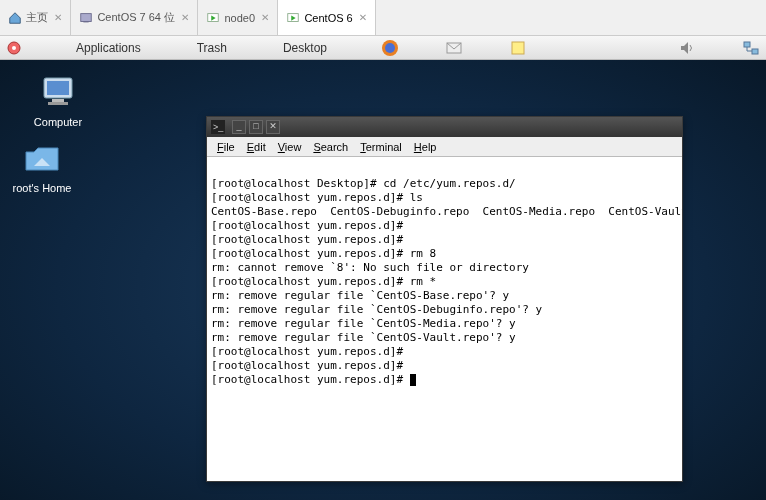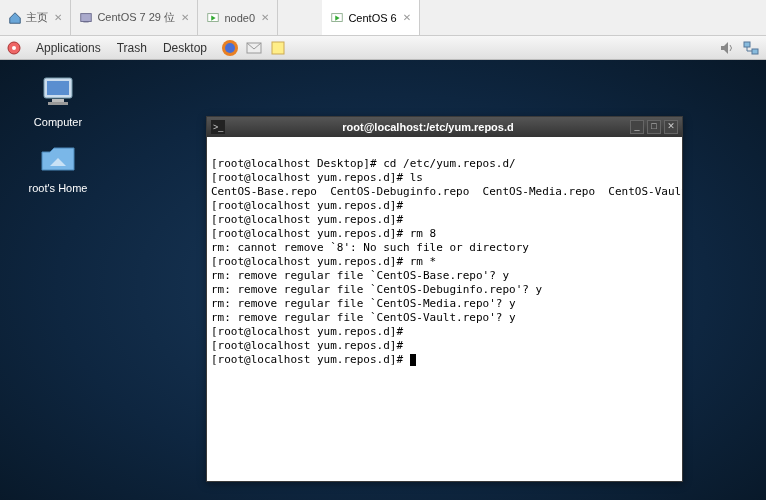--- a/index.html
+++ b/index.html
@@ -1,37 +1,37 @@
 <!DOCTYPE html>
 <html><head>
 <meta charset="utf-8">
 <style>
 * { margin:0; padding:0; box-sizing:border-box; }
 body { width:766px; height:500px; font-family:sans-serif; overflow:hidden; background:#e8e8e8; }
 
 
 .outer-tabs { height:36px; background:#f0f0f0; display:flex; border-bottom:1px solid #ccc; }
 .outer-tab { display:flex; align-items:center; padding:2px 8px; border-right:1px solid #ccc; font-size:11px; color:#555; cursor:default; }
-.outer-tab.active { background:#fff; color:#000;margin-left:44px; }
+.outer-tab.active { background:#fff; color:#000; }
 .outer-tab .ticon { width:14px; height:14px; margin-right:4px; display:inline-block; }
 .outer-tab .close { margin-left:6px; color:#999; font-size:10px; }
 
 
-.panel { height:24px; background:linear-gradient(#f7f7f7,#e0e0e0); border-bottom:1px solid #bbb; display:flex; align-items:center; padding:0 6px; }
+.panel { height:24px; background:linear-gradient(#f7f7f7,#e0e0e0); border-bottom:1px solid #bbb; display:flex; align-items:center; padding:0 6px;gap:40px; }
 .panel .starter { width:16px; height:16px; margin-right:6px; }
 .panel .menu-item { font-size:12px; color:#333; padding:0 8px; cursor:default; }
 .panel .spacer { flex:1; }
 .panel .tray-icon { width:18px; height:18px; margin-left:6px; }
 
 
 .desktop { position:relative; height:454px; background:radial-gradient(ellipse at center,#1a3a5c 0%,#0e2640 60%,#081828 100%); }
 .desktop-icon { position:absolute; width:80px; text-align:center; color:#fff; font-size:11px; cursor:default; }
 .desktop-icon .glyph { width:40px; height:40px; margin:0 auto 4px; }
 .computer{ left:18px; top:12px; }
-.home{ left:18px; top:78px; }
+.home{ left:2px; top:78px; }
 .trash{ left:18px; top:144px; }
 
 
 .termwin { position:absolute; left:206px; top:56px; width:477px; height:366px; background:#d9d9d9; border:1px solid #3a3a3a; box-shadow:0 2px 8px rgba(0,0,0,0.4); display:flex; flex-direction:column; }
 .titlebar { height:20px; background:linear-gradient(#555,#333); color:#fff; display:flex; align-items:center; font-size:11px; padding:0 4px; }
 .titlebar .ticon2 { width:14px; height:14px; margin-right:4px; }
 .titlebar .ttl { flex:1; text-align:center; font-weight:bold; }
 .titlebar .wbtn { width:14px; height:14px; margin-left:3px; background:#444; border:1px solid #666; color:#ccc; text-align:center; line-height:11px; font-size:9px; cursor:default; }
 .menubar { height:20px; background:#eee; border-bottom:1px solid #bbb; display:flex; align-items:center; padding:0 4px; font-size:11px; }
 .menubar .mitem { padding:0 6px; cursor:default; }
@@ -52,21 +52,21 @@
     <span>主页</span>
     <span class="close">✕</span>
   </div>
   <div class="outer-tab">
     <span class="ticon">
       <svg viewBox="0 0 16 16">
           <rect x="2" y="3" width="12" height="9" fill="#aac" stroke="#668"></rect>
           <rect x="5" y="12" width="6" height="1" fill="#668"></rect>
         </svg>
     </span>
-    <span>CentOS 7 29 位</span>
+    <span>CentOS 7 64 位</span>
     <span class="close">✕</span>
   </div>
   <div class="outer-tab">
     <span class="ticon">
       <svg viewBox="0 0 16 16">
           <rect x="2" y="3" width="12" height="9" fill="#fff" stroke="#8a8"></rect>
           <polygon points="6,5 11,8 6,11" fill="#3a3"></polygon>
         </svg>
     </span>
     <span>node0</span>
@@ -153,25 +153,32 @@
 
 
   <div class="termwin">
     <div class="titlebar">
       <span class="ticon2">
         <svg viewBox="0 0 14 14">
             <rect width="14" height="14" fill="#222"></rect>
             <text x="2" y="10" font-size="9" fill="#ccc">&gt;_</text>
           </svg>
       </span>
-      <span class="ttl">root@localhost:/etc/yum.repos.d</span>
       <span class="wbtn">_</span>
       <span class="wbtn">□</span>
       <span class="wbtn">✕</span>
     </div>
+    <div class="menubar" id="menubar">
+        <span class="mitem"><u>F</u>ile</span>
+        <span class="mitem"><u>E</u>dit</span>
+        <span class="mitem"><u>V</u>iew</span>
+        <span class="mitem"><u>S</u>earch</span>
+        <span class="mitem"><u>T</u>erminal</span>
+        <span class="mitem"><u>H</u>elp</span>
+      </div>
     <div class="termbody" id="termbody">[root@localhost Desktop]# cd /etc/yum.repos.d/
 [root@localhost yum.repos.d]# ls
 CentOS-Base.repo  CentOS-Debuginfo.repo  CentOS-Media.repo  CentOS-Vault.repo
 [root@localhost yum.repos.d]#
 [root@localhost yum.repos.d]#
 [root@localhost yum.repos.d]# rm 8
 rm: cannot remove `8': No such file or directory
 [root@localhost yum.repos.d]# rm *
 rm: remove regular file `CentOS-Base.repo'? y
 rm: remove regular file `CentOS-Debuginfo.repo'? y

